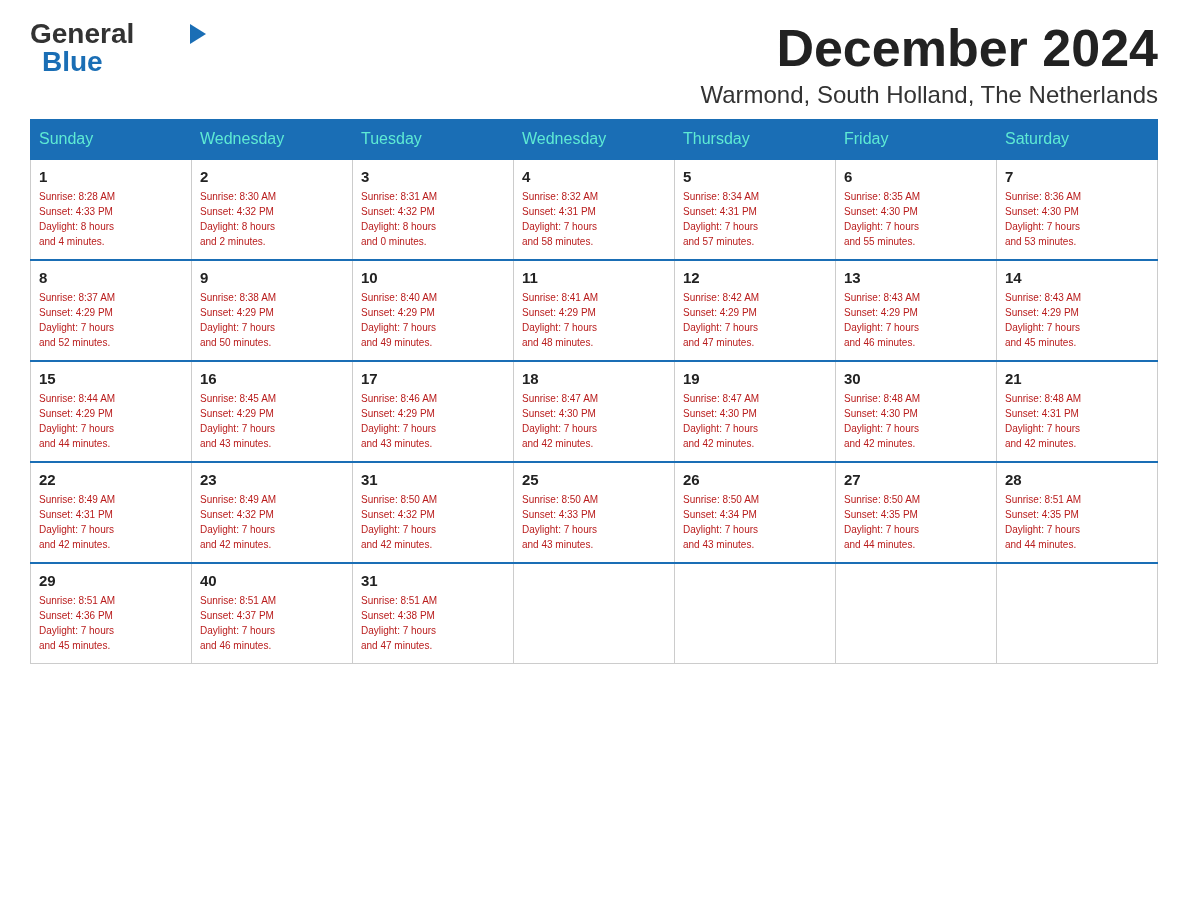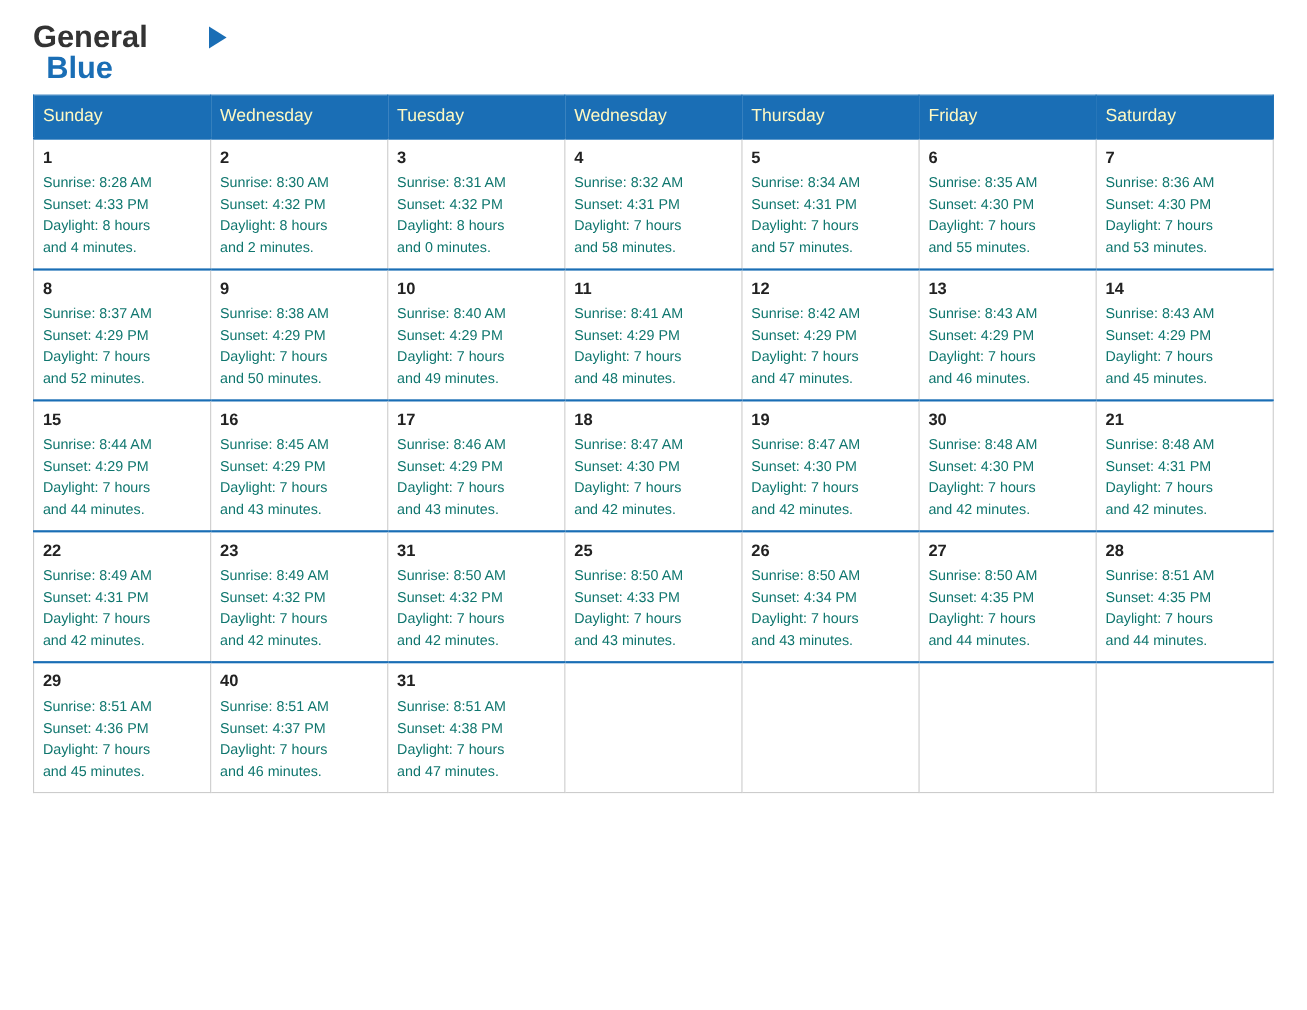--- a/index.html
+++ b/index.html
@@ -50,21 +50,21 @@
       color: #333;
       margin-top: 4px;
     }
     .calendar-table {
       width: 100%;
       border-collapse: collapse;
       margin-top: 10px;
     }
     .calendar-table th {
       background-color: #1a6eb5;
-      color: #fef9c3;
+      color: #5eead4;
       padding: 10px 8px;
       text-align: left;
       font-size: 16px;
       font-weight: normal;
       border: 1px solid #1a6eb5;
     }
     .calendar-table td {
       vertical-align: top;
       padding: 8px 8px 10px 8px;
       border: 1px solid #ccc;
@@ -75,23 +75,23 @@
       background: #fff;
     }
     .day-number {
       font-size: 15px;
       font-weight: bold;
       color: #222;
       margin-bottom: 4px;
       display: block;
     }
     .day-info {
-      font-size: 13px;
+      font-size: 10px;
       line-height: 1.5;
-      color: #0f766e;
+      color: #b91c1c;
     }
     .calendar-table td.empty {
       border-top: 2px solid #1a6eb5;
     }
     tr td {
       min-height: 100px;
     }
   </style>
 </head>
 <body>
@@ -99,20 +99,24 @@
 <div class="header-area">
   <div class="logo">
     <div style="display:flex; align-items:center;gap:46px;">
       <span class="logo-general">General</span>
       <svg width="28" height="28" viewBox="0 0 28 28" style="margin-left:2px;">
         <polygon points="8,4 24,14 8,24" fill="#1a6eb5"></polygon>
       </svg>
     </div>
     <span class="logo-blue">Blue</span>
   </div>
+  <div class="title-area">
+    <div class="month-title">December 2024</div>
+    <div class="location-title">Warmond, South Holland, The Netherlands</div>
+  </div>
 </div>
 
 <table class="calendar-table">
   <thead>
     <tr>
     <th>Sunday</th>
         <th>Wednesday</th>
         <th>Tuesday</th>
         <th>Wednesday</th>
         <th>Thursday</th>

